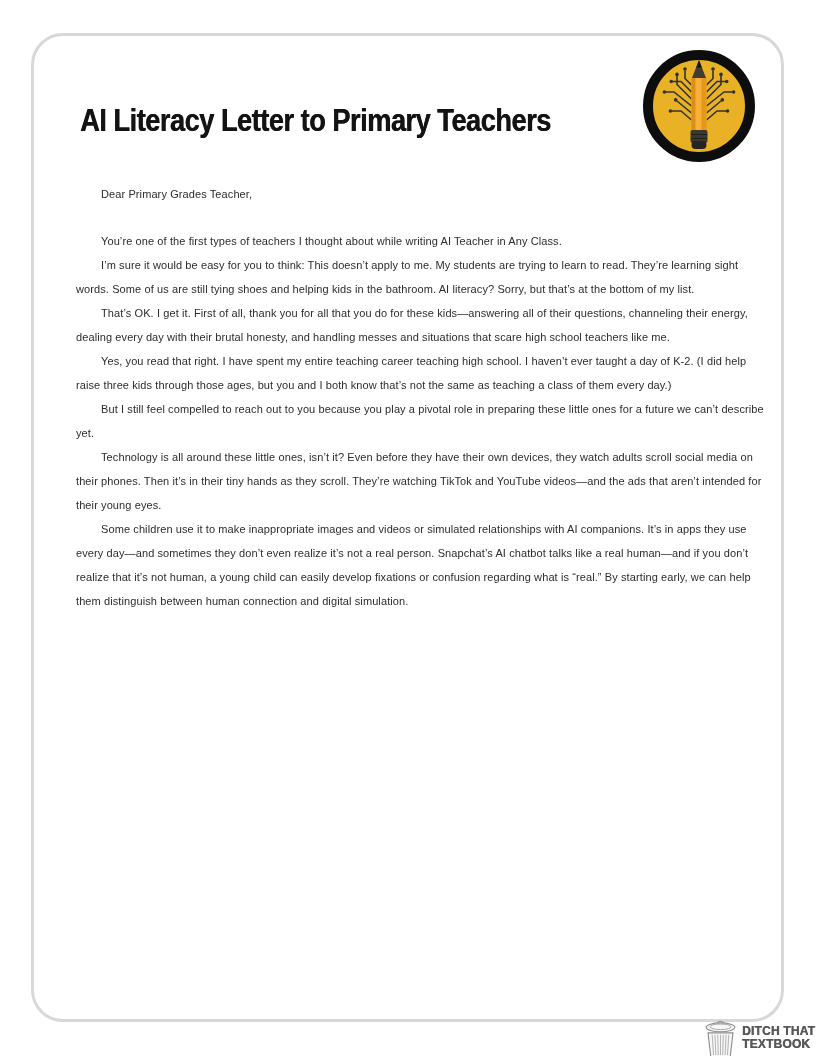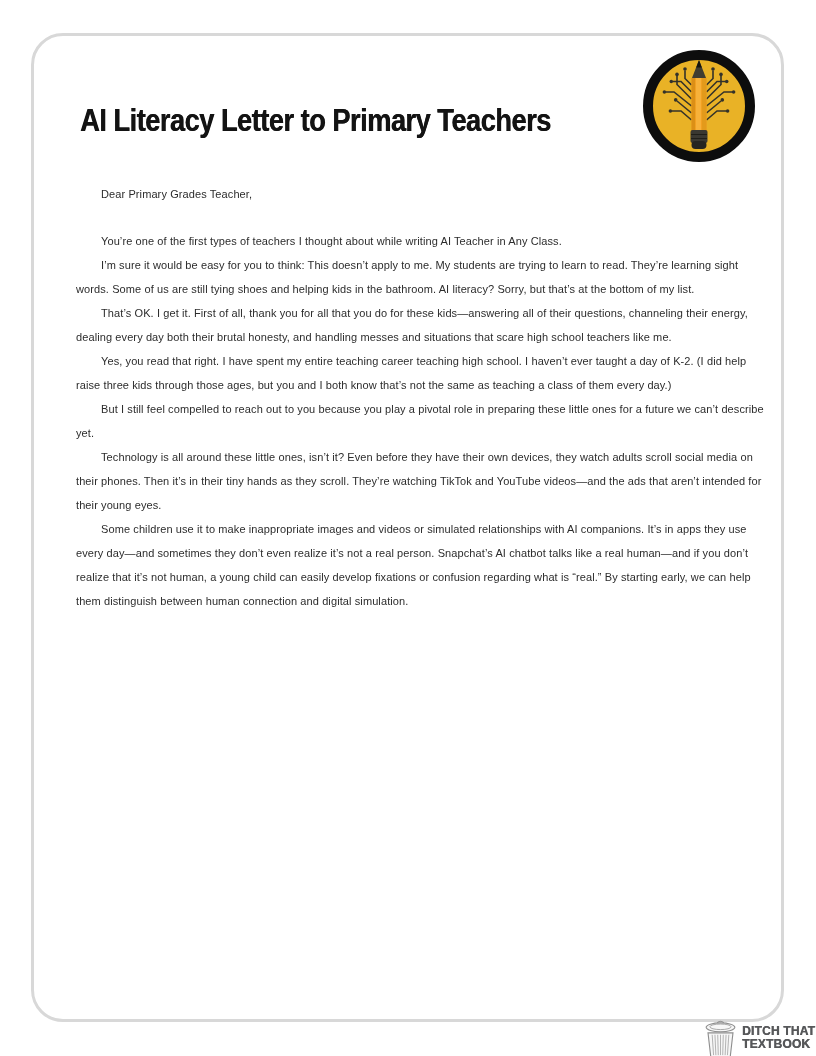--- a/index.html
+++ b/index.html
@@ -117,21 +117,21 @@
     <rect x="55" y="30" width="5" height="53" fill="#f7b13a"></rect>
     <rect x="49.5" y="82" width="17" height="13" rx="2" fill="#3a3831"></rect>
     <path d="M50 86.5 H66 M50 90.5 H66" stroke="#201f19" stroke-width="1.2"></path>
     <rect x="50.5" y="93" width="15" height="8" rx="4" fill="#262521"></rect>
   </svg>
 
   <div class="letter">
     <p class="salutation">Dear Primary Grades Teacher,</p>
     <p>You’re one of the first types of teachers I thought about while writing AI Teacher in Any Class.</p>
     <p>I’m sure it would be easy for you to think: This doesn’t apply to me. My students are trying to learn to read. They’re learning sight words. Some of us are still tying shoes and helping kids in the bathroom. AI literacy? Sorry, but that’s at the bottom of my list.</p>
-    <p>That’s OK. I get it. First of all, thank you for all that you do for these kids—answering all of their questions, channeling their energy, dealing every day both their brutal honesty, and handling messes and situations that scare high school teachers like me.</p>
+    <p>That’s OK. I get it. First of all, thank you for all that you do for these kids—answering all of their questions, channeling their energy, dealing every day with their brutal honesty, and handling messes and situations that scare high school teachers like me.</p>
     <p>Yes, you read that right. I have spent my entire teaching career teaching high school. I haven’t ever taught a day of K-2. (I did help raise three kids through those ages, but you and I both know that’s not the same as teaching a class of them every day.)</p>
     <p>But I still feel compelled to reach out to you because you play a pivotal role in preparing these little ones for a future we can’t describe yet.</p>
     <p>Technology is all around these little ones, isn’t it? Even before they have their own devices, they watch adults scroll social media on their phones. Then it’s in their tiny hands as they scroll. They’re watching TikTok and YouTube videos—and the ads that aren’t intended for their young eyes.</p>
     <p>Some children use it to make inappropriate images and videos or simulated relationships with AI companions. It’s in apps they use every day—and sometimes they don’t even realize it’s not a real person. Snapchat’s AI chatbot talks like a real human—and if you don’t realize that it’s not human, a young child can easily develop fixations or confusion regarding what is “real.” By starting early, we can help them distinguish between human connection and digital simulation.</p>
   </div>
 
   <div class="footer-brand">
     <svg width="37" height="40" viewBox="0 0 40 42" xmlns="http://www.w3.org/2000/svg">
       <g stroke="#8e8e8e" stroke-width="1.2" fill="#f7f7f7">
         <path d="M16.5 4.5 Q20 1.2 23.5 4.5" fill="none"></path>

